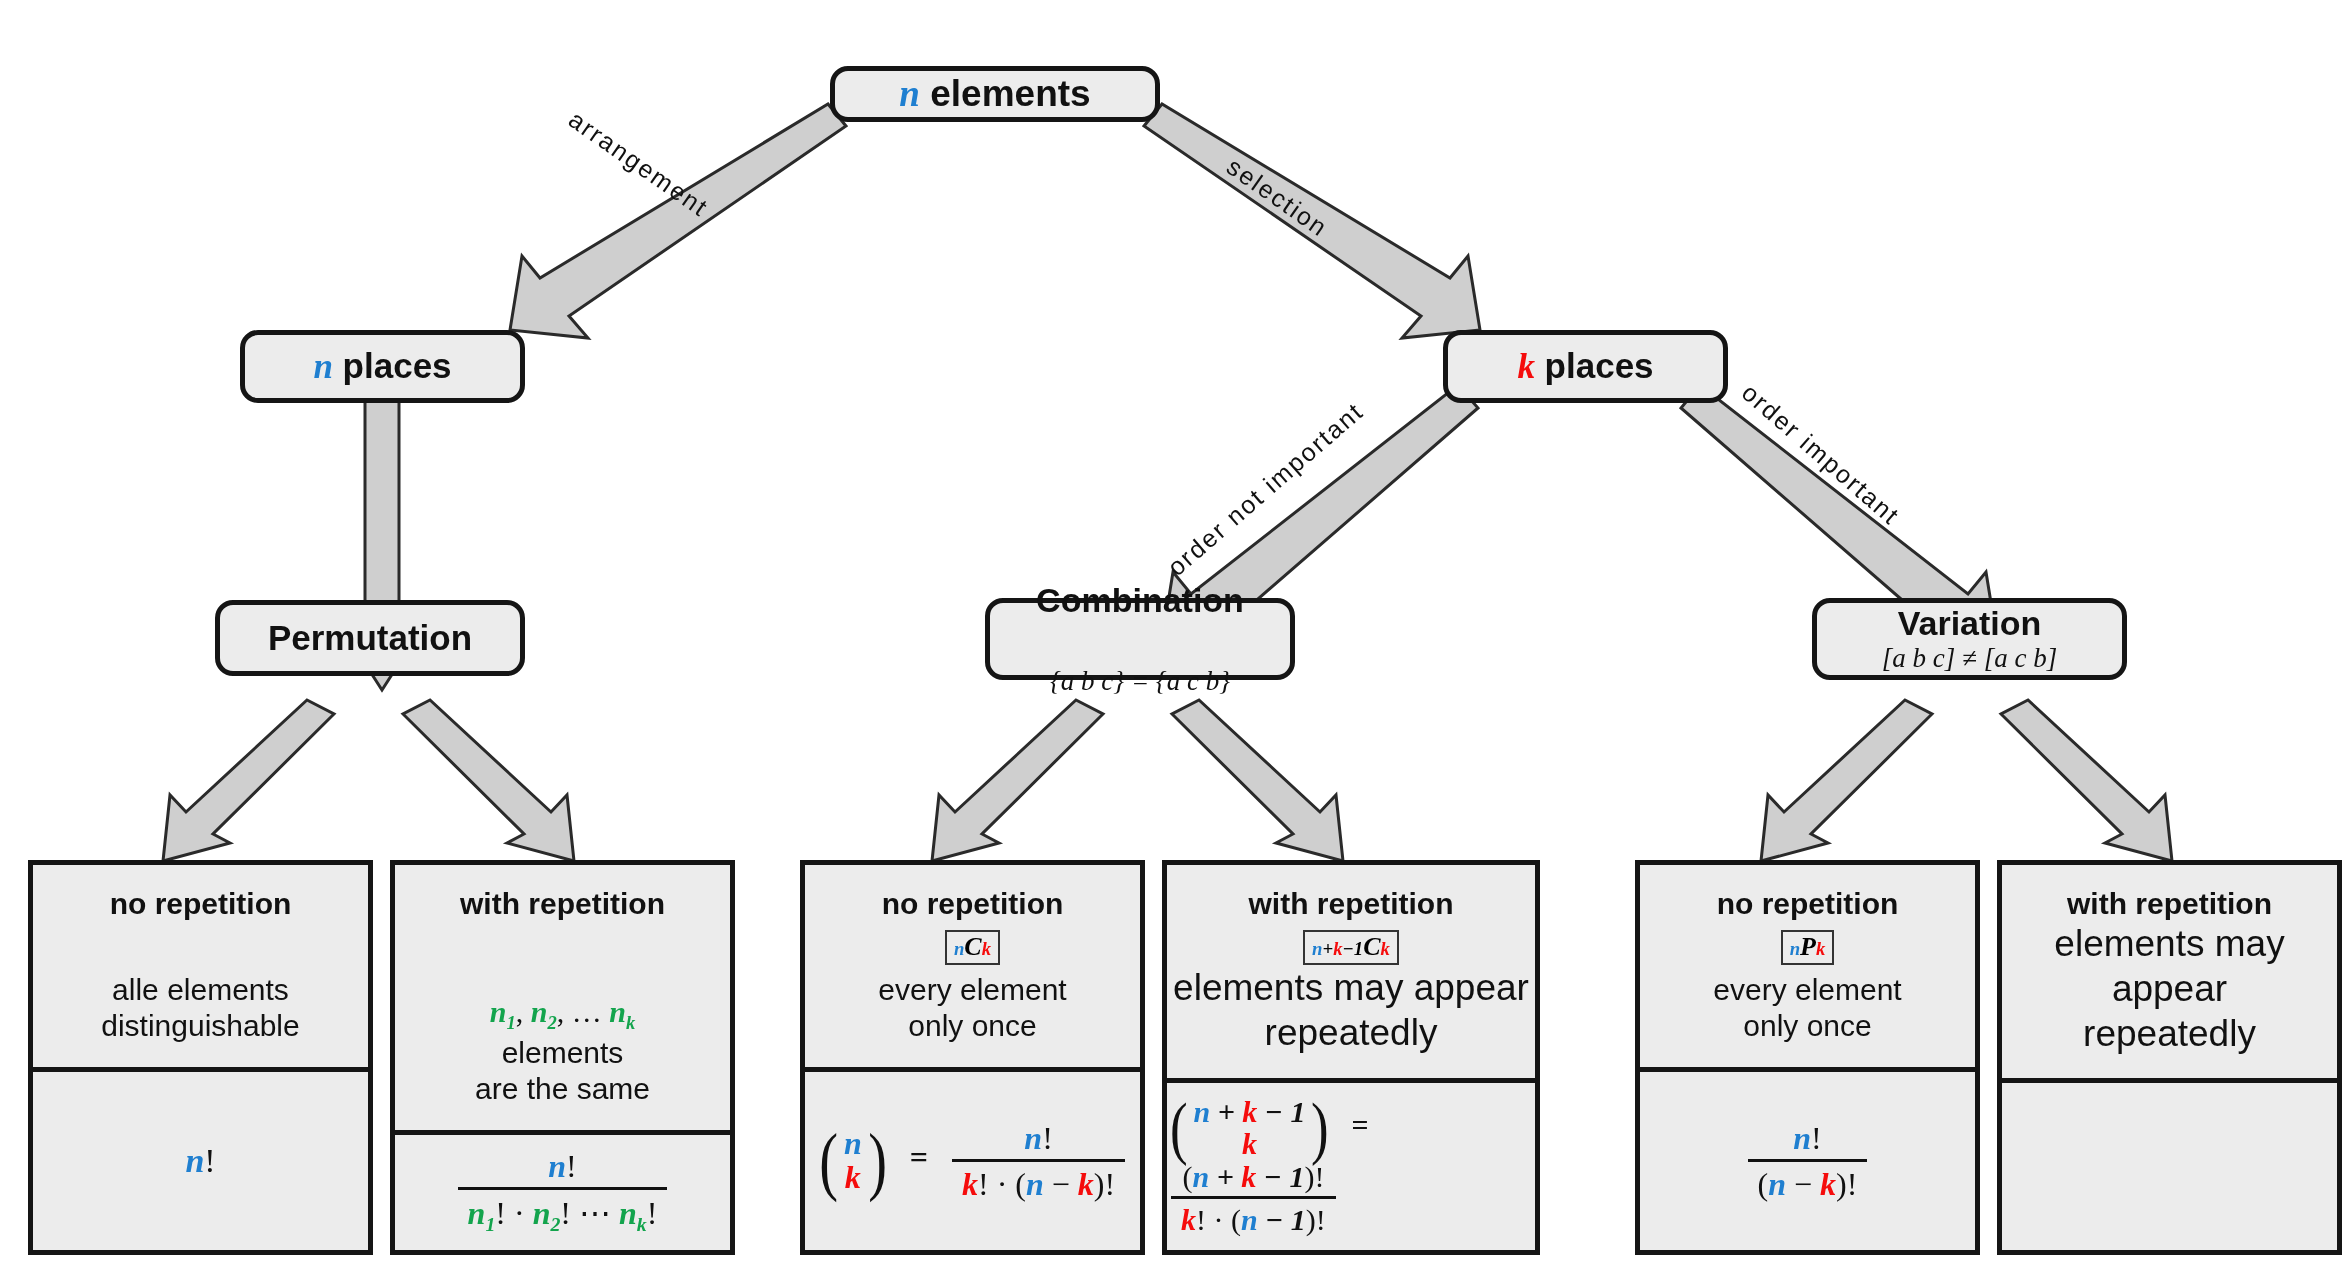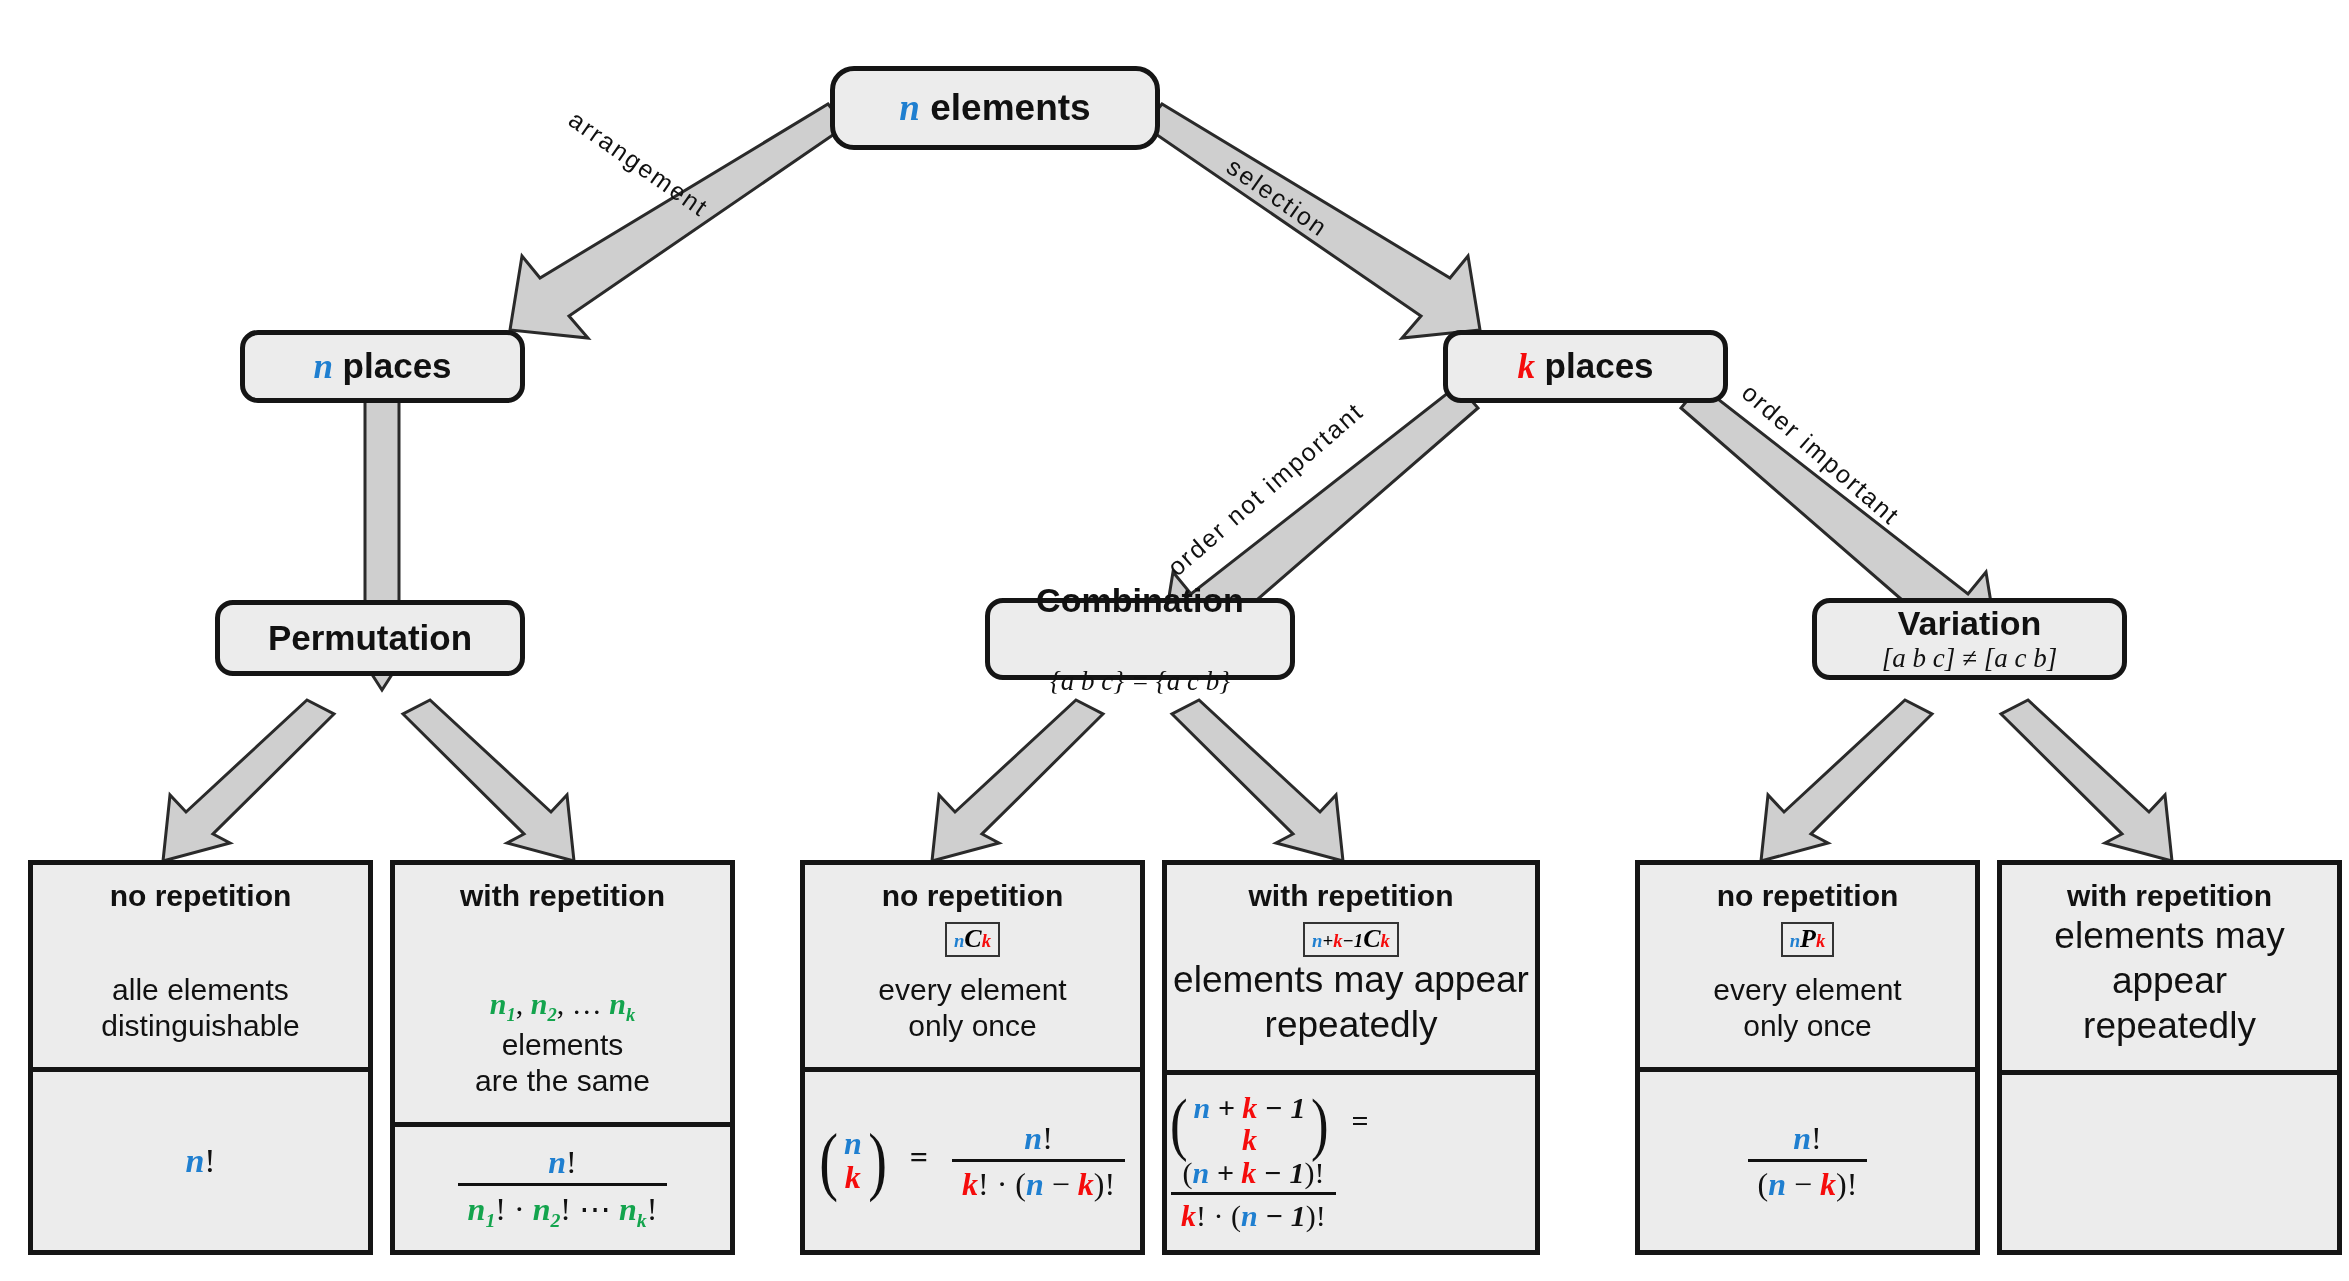--- a/index.html
+++ b/index.html
@@ -9,21 +9,21 @@
 
   .node{position:absolute;background:#ececec;border:5px solid #151515;border-radius:18px;
         box-sizing:border-box;display:flex;flex-direction:column;align-items:center;
         justify-content:center;z-index:5;}
   .node .ttl{font-weight:bold;color:#111;line-height:1.05;white-space:nowrap;}
   .node .sub{font-family:"Liberation Serif",serif;font-style:italic;color:#111;white-space:nowrap;}
 
   .leaf{position:absolute;background:#ececec;border:5px solid #151515;box-sizing:border-box;
         display:flex;flex-direction:column;z-index:5;}
   .leaf .top{flex:0 0 207px;display:flex;flex-direction:column;align-items:center;
-             border-bottom:5px solid #151515;box-sizing:border-box;padding-top:14px;}
+             border-bottom:5px solid #151515;box-sizing:border-box;padding-top:22px;}
   .leaf .bot{flex:1 1 auto;display:flex;align-items:center;justify-content:center;box-sizing:border-box;}
   .leaf .hd{font-weight:bold;font-size:30px;color:#111;white-space:nowrap;}
   .leaf .notation{margin-top:9px;border:2px solid #333;background:#ececec;padding:1px 7px 3px 7px;
                   font-family:"Liberation Serif",serif;font-weight:bold;font-size:26px;line-height:1.05;}
   .leaf .desc{font-size:30px;color:#111;text-align:center;line-height:1.22;margin-top:auto;
               margin-bottom:22px;white-space:pre-line;}
   .leaf .desc-wide{font-size:37px;}
 
   
   .m{font-family:"Liberation Serif",serif;color:#111;}
@@ -83,21 +83,21 @@
   </svg>
 
   <div class="elabel" style="left:580px;top:105px;transform:rotate(35deg);">arrangement</div>
 
   <div class="elabel" style="left:1238px;top:152px;transform:rotate(35deg);">selection</div>
 
   <div class="elabel" style="left:1162px;top:560px;transform:rotate(-41deg);">order not important</div>
 
   <div class="elabel" style="left:1755px;top:378px;transform:rotate(41deg);">order important</div>
 
-  <div class="node" style="left:830px;top:66px;width:330px;height:84px;border-radius:24px;">
+  <div class="node" style="left:830px;top:66px;width:330px;height:56px;">
     <div class="ttl" style="font-size:37px;">
       <span class="m v blue">n</span><span> elements</span>
     </div>
   </div>
 
   <div class="node" style="left:240px;top:330px;width:285px;height:73px;">
     <div class="ttl" style="font-size:35px;">
       <span class="m v blue">n</span><span> places</span>
     </div>
   </div>

